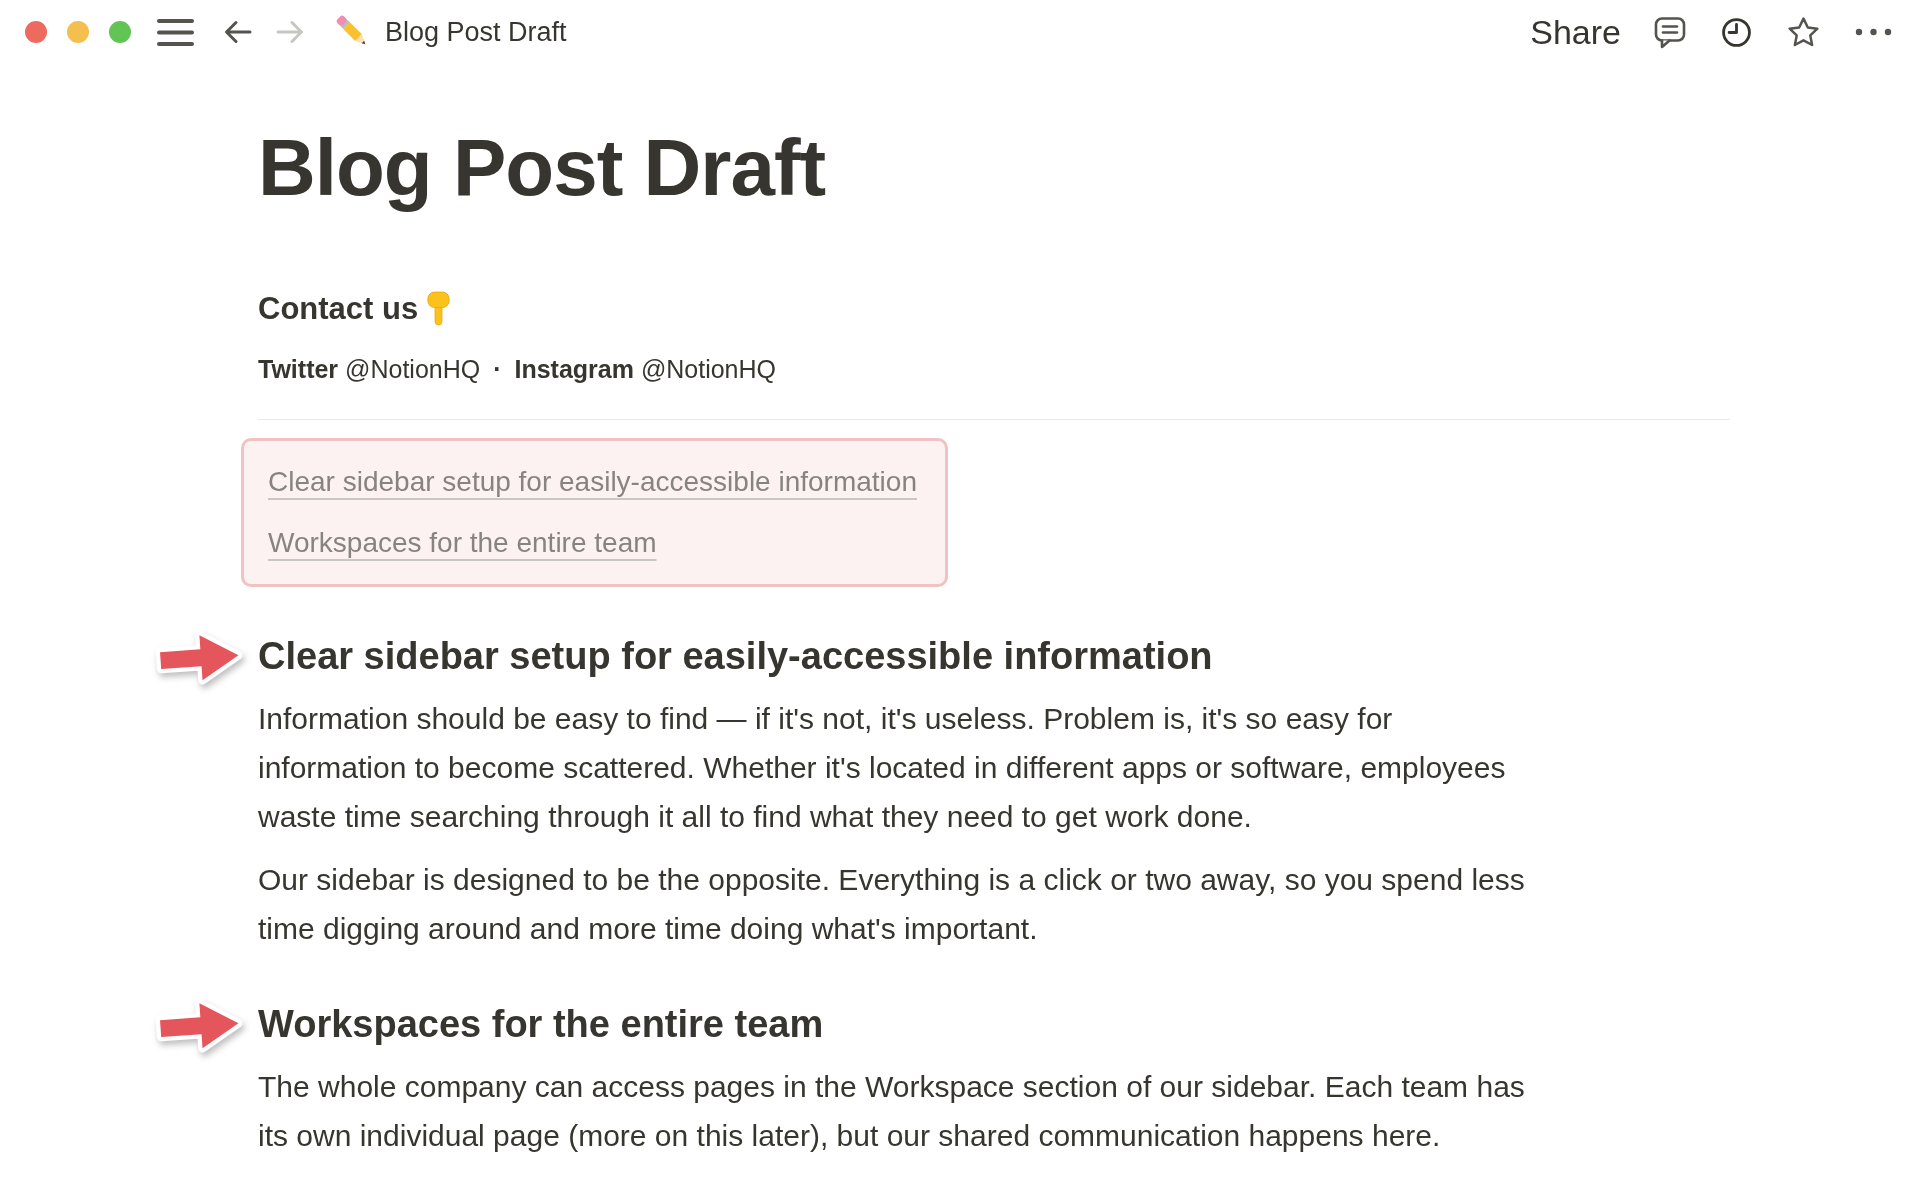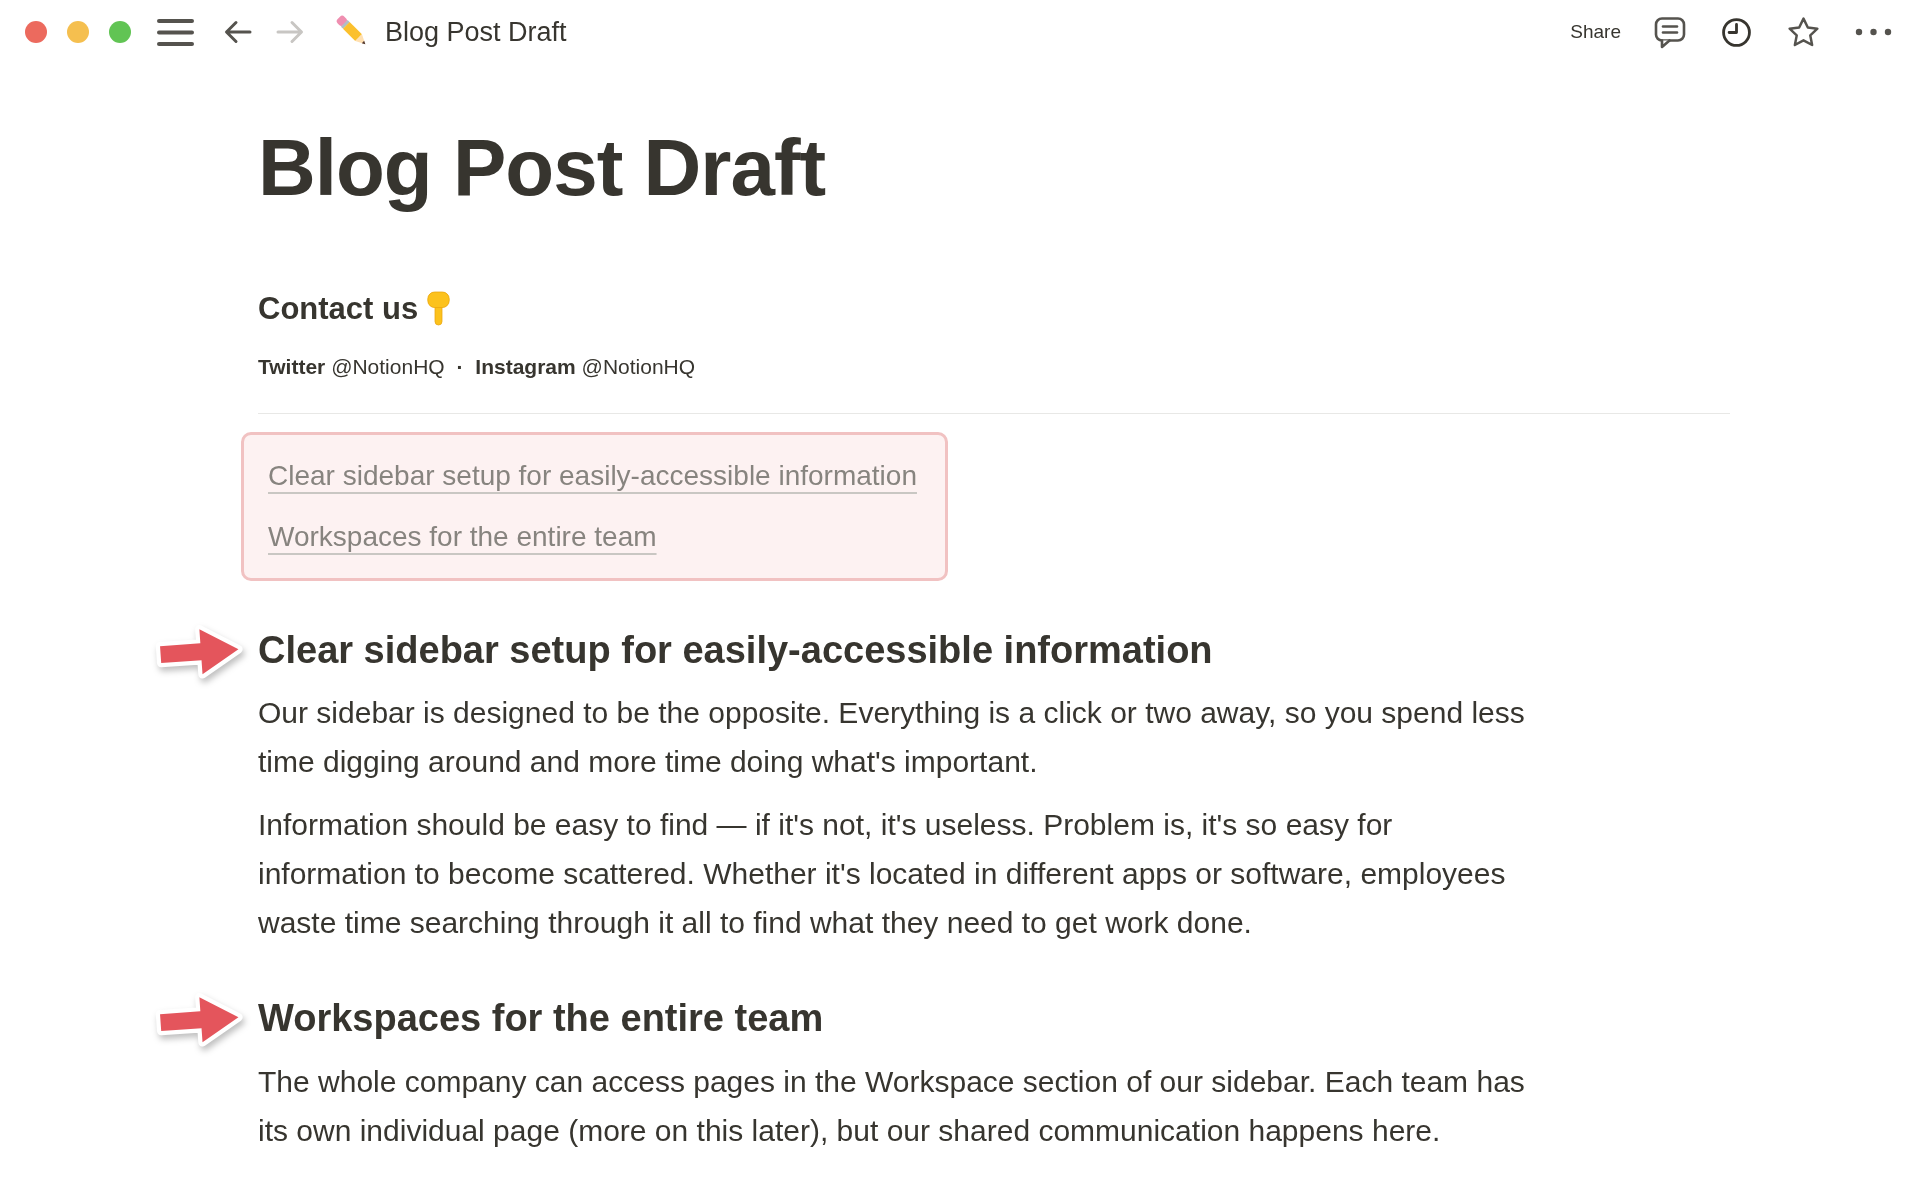--- a/index.html
+++ b/index.html
@@ -13,30 +13,30 @@
   .light.red    { background:#ec6a5e; }
   .light.yellow { background:#f5bf4f; }
   .light.green  { background:#61c454; }
   .tb-btn { background:none; border:none; padding:0; display:flex; align-items:center; cursor:pointer; }
   .tb-hamburger { margin-left:26px; }
   .tb-back { margin-left:26px; }
   .tb-fwd  { margin-left:16px; }
   .tb-pageicon { margin-left:26px; display:flex; align-items:center; }
   .tb-title { margin-left:13px; font-size:27px; font-weight:500; color:#37352f; white-space:nowrap; }
   .tb-right { margin-left:auto; display:flex; align-items:center; gap:31px; }
-  .tb-share { font-size:19px; color:#37352f; background:none; border:none; cursor:pointer; font-family:inherit; }
+  .tb-share { font-size:34px; color:#37352f; background:none; border:none; cursor:pointer; font-family:inherit; }
 
   
   .content { padding:0 190px 0 258px; }
   h1.page-title { font-size:80px; line-height:1.05; font-weight:700; letter-spacing:-1px; margin-top:62px; }
 
   .contact-row { margin-top:80px; display:flex; align-items:center; gap:4px; }
   .contact-row h3 { font-size:31px; font-weight:700; }
 
-  .social { margin-top:26px; font-size:21px; line-height:1.35; }
+  .social { margin-top:26px; font-size:25px; line-height:1.35; }
   .social b { font-weight:700; }
   .social .sep { font-weight:700; padding:0 6px; }
 
   .divider { margin-top:32px; border:none; border-top:1px solid #e8e8e6; height:0; }
 
   .toc-box { margin-top:18px; margin-left:-17px; width:707px; border:3px solid #f1c2c2; background:#fdf2f2;
              border-radius:10px; padding:25px 24px; display:flex; flex-direction:column; gap:29px; }
   .toc-link { font-size:28px; color:#87847f; width:fit-content; cursor:pointer;
               text-decoration:underline; text-decoration-color:#c9c7c3; text-decoration-thickness:1.5px;
               text-underline-offset:7px; }
@@ -177,25 +177,25 @@
     <span class="arrow-sticker">
       <svg width="94" height="68" viewBox="0 0 100 72">
         <g transform="rotate(-4 50 36)">
           <path d="M9 28 L52 28 L52 13 L92 37 L52 61 L52 46 L9 46 Z" fill="#e4555c" stroke="#ffffff" stroke-width="9" stroke-linejoin="round" paint-order="stroke"></path>
         </g>
       </svg>
     </span>
     <h2>Clear sidebar setup for easily-accessible information</h2>
   </div>
 
-  <p class="body-text">Our sidebar is designed to be the opposite. Everything is a click or two away, so you spend less
-time digging around and more time doing what's important.</p>
   <p class="body-text">Information should be easy to find — if it's not, it's useless. Problem is, it's so easy for
 information to become scattered. Whether it's located in different apps or software, employees
 waste time searching through it all to find what they need to get work done.</p>
+  <p class="body-text">Our sidebar is designed to be the opposite. Everything is a click or two away, so you spend less
+time digging around and more time doing what's important.</p>
 
   <div class="section-heading second">
     <span class="arrow-sticker">
       <svg width="94" height="68" viewBox="0 0 100 72">
         <g transform="rotate(-4 50 36)">
           <path d="M9 28 L52 28 L52 13 L92 37 L52 61 L52 46 L9 46 Z" fill="#e4555c" stroke="#ffffff" stroke-width="9" stroke-linejoin="round" paint-order="stroke"></path>
         </g>
       </svg>
     </span>
     <h2>Workspaces for the entire team</h2>

